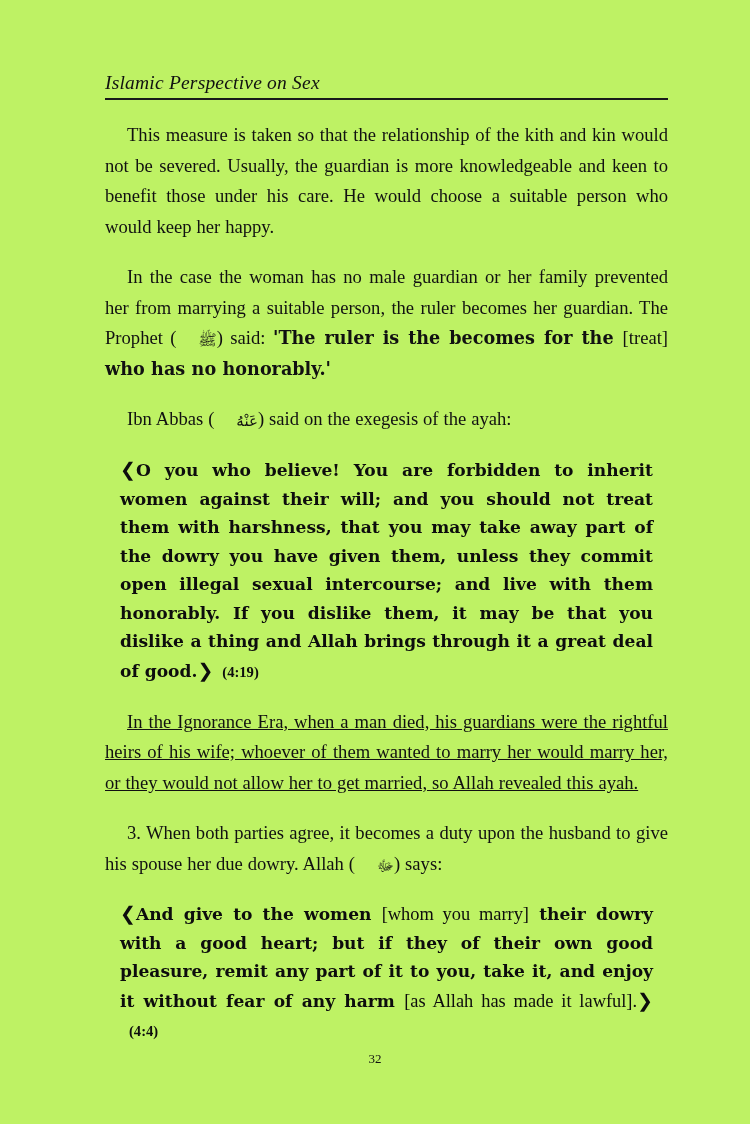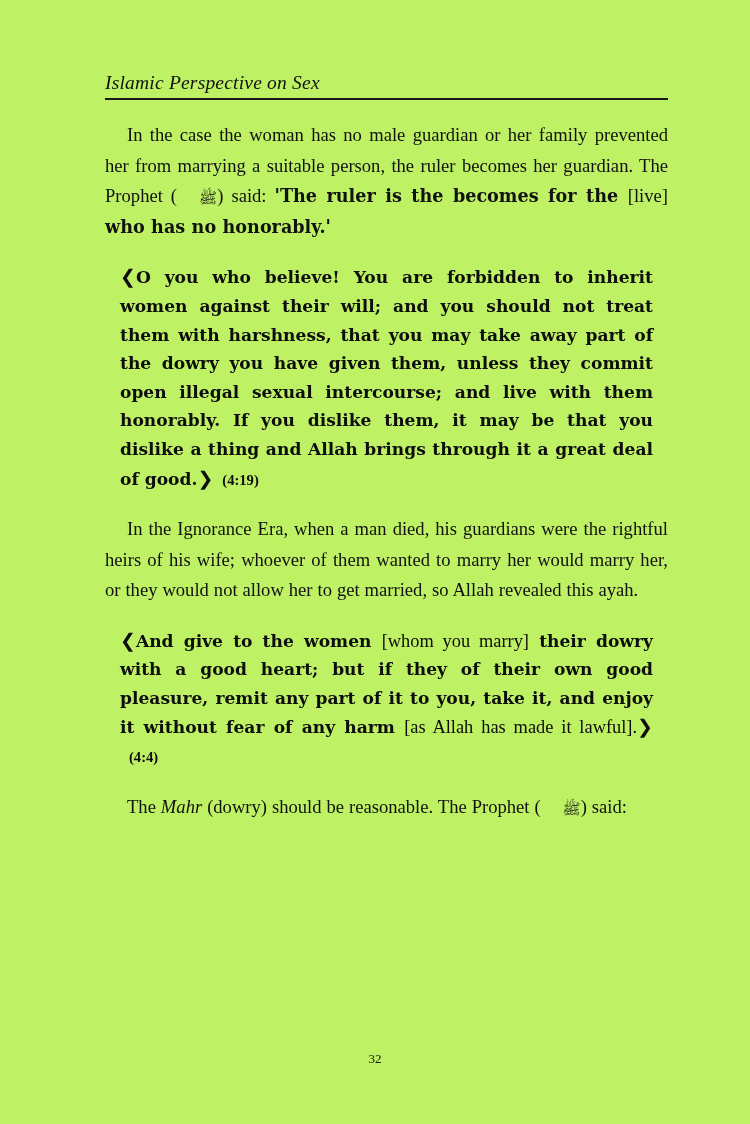--- a/index.html
+++ b/index.html
@@ -53,21 +53,21 @@
   .para {
     font-size: 18.6px;
     line-height: 30.5px;
     text-align: justify;
     text-justify: inter-word;
     margin: 0 0 20px 0;
     text-indent: 22px;
     word-spacing: 0.3px;
     hyphens: none;
   }
-  .para.no-indent { text-indent: 0; }
+  .para.no-indent { text-indent: 0; text-decoration: underline; }
   .para.last-of-page { margin-bottom: 0; }
 
   .italic { font-style: italic; }
   .bold-inline {
     font-weight: bold;
     font-family: "DejaVu Serif", "Liberation Serif", serif;
     font-size: 17.6px;
   }
 
   
@@ -124,40 +124,46 @@
 </head>
 <body>
 
 <div class="page">
 
   <div class="content">
 
     <div class="running-header">Islamic Perspective on Sex</div>
     <div class="header-rule"></div>
 
+    <p class="para">
+      <span>This measure is taken so that the relationship of the kith and kin would not be severed. Usually, the guardian is more knowledgeable and keen to benefit those under his care. He would choose a suitable person who would keep her happy.</span>
+    </p>
 
     <p class="para">
-      <span>In the case the woman has no male guardian or her family prevented her from marrying a suitable person, the ruler becomes her guardian. The Prophet (</span><span class="honorific">ﷺ</span><span>) said: </span><span class="bold-inline">'The ruler is the becomes for the </span><span>[live]</span><span class="bold-inline"> who has no honorably.'</span>
+      <span>In the case the woman has no male guardian or her family prevented her from marrying a suitable person, the ruler becomes her guardian. The Prophet (</span><span class="honorific">ﷺ</span><span>) said: </span><span class="bold-inline">'The ruler is the becomes for the </span><span>[treat]</span><span class="bold-inline"> who has no honorably.'</span>
     </p>
 
+    <p class="para">
+      <span>Ibn Abbas (</span><span class="honorific">عَنْهُ</span><span>) said on the exegesis of the ayah:</span>
+    </p>
 
     <div class="quote-block">
       <span class="quote-bracket">❮</span><span>O you who believe! You are forbidden to inherit women against their will; and you should not treat them with harshness, that you may take away part of the dowry you have given them, unless they commit open illegal sexual intercourse; and live with them honorably. If you dislike them, it may be that you dislike a thing and Allah brings through it a great deal of good.</span><span class="quote-bracket">❯</span><span class="verse-ref">(4:19)</span>
     </div>
 
     <p class="para no-indent" style="text-indent:22px;">
       <span>In the Ignorance Era, when a man died, his guardians were the rightful heirs of his wife; whoever of them wanted to marry her would marry her, or they would not allow her to get married, so Allah revealed this ayah.</span>
     </p>
 
+    <p class="para">
+      <span>3. When both parties agree, it becomes a duty upon the husband to give his spouse her due dowry. Allah (</span><span class="honorific">ﷻ</span><span>) says:</span>
+    </p>
 
     <div class="quote-block">
       <span class="quote-bracket">❮</span><span>And give to the women </span><span class="plain">[whom you marry]</span><span> their dowry with a good heart; but if they of their own good pleasure, remit any part of it to you, take it, and enjoy it without fear of any harm </span><span class="plain">[as Allah has made it lawful].</span><span class="quote-bracket">❯</span><span class="verse-ref">(4:4)</span>
     </div>
 
-    <p class="para last-of-page">
-      <span>The </span><span class="italic">Mahr</span><span> (dowry) should be reasonable. The Prophet (</span><span class="honorific">ﷺ</span><span>) said:</span>
-    </p>
 
   </div>
 
   <div class="page-number">32</div>
 
 </div>
 
 </body></html>

